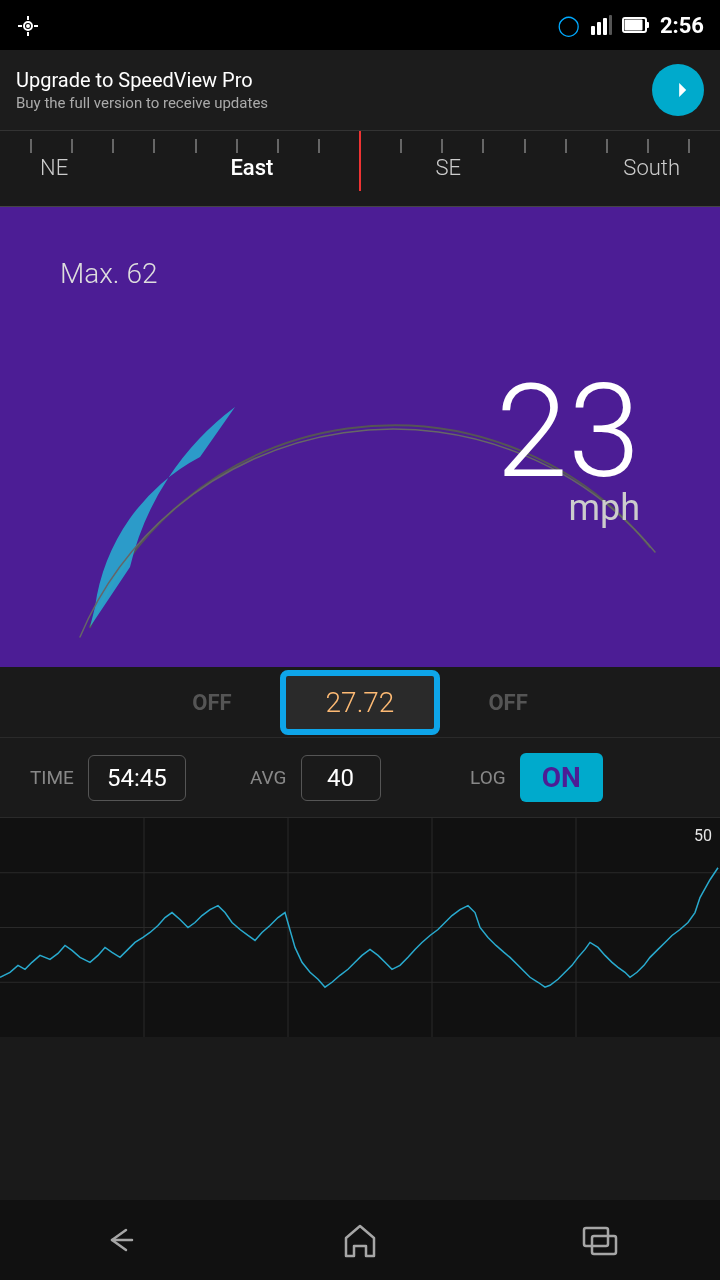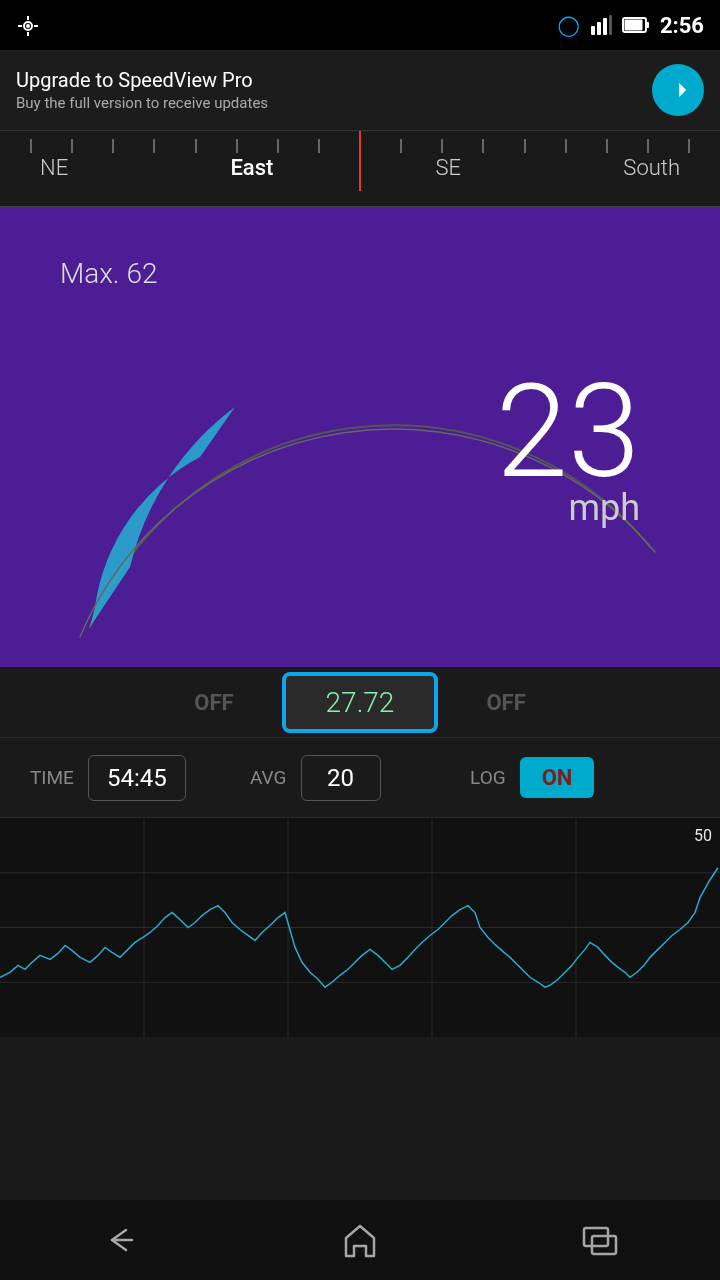--- a/index.html
+++ b/index.html
@@ -176,25 +176,25 @@
       gap: 48px;
       background: #1a1a1a;
     }
     .odo-off {
       font-size: 22px;
       color: #555;
       font-weight: bold;
     }
     #odo-value {
       background: #2a2a2a;
-      border: 4px solid #0ea5e9;
+      border: 6px solid #0ea5e9;
       border-radius: 8px;
       padding: 10px 40px;
       font-size: 28px;
-      color: #86efac;
+      color: #fdba74;
       font-weight: 300;
     }
 
     
     #stats-row {
       width: 720px;
       height: 80px;
       display: flex;
       align-items: center;
       background: #1a1a1a;
@@ -219,22 +219,22 @@
       padding: 8px 18px;
       font-size: 24px;
       color: #fff;
       min-width: 80px;
       text-align: center;
     }
     .stat-toggle {
       background: #00aacc;
       border-radius: 6px;
       padding: 8px 22px;
-      font-size: 22px;
-      color: #7f1d1d;
+      font-size: 28px;
+      color: #4c1d95;
       font-weight: bold;
     }
 
     
     #chart-area {
       width: 720px;
       height: 220px;
       background: #111;
       position: relative;
       border-top: 1px solid #2a2a2a;
@@ -375,21 +375,21 @@
   <span class="odo-off">OFF</span>
 </div>
 
 <div id="stats-row">
   <div class="stat-group">
     <span class="stat-label">TIME</span>
     <div class="stat-value-box">54:45</div>
   </div>
   <div class="stat-group">
     <span class="stat-label">AVG</span>
-    <div class="stat-value-box">20</div>
+    <div class="stat-value-box">40</div>
   </div>
   <div class="stat-group" style="cursor:pointer;">
     <span class="stat-label">LOG</span>
     <div class="stat-toggle">ON</div>
   </div>
 </div>
 
 <div id="chart-area">
   <span id="chart-label-50">50</span>
   <svg id="chart-svg" viewBox="0 0 720 220" preserveAspectRatio="none">

